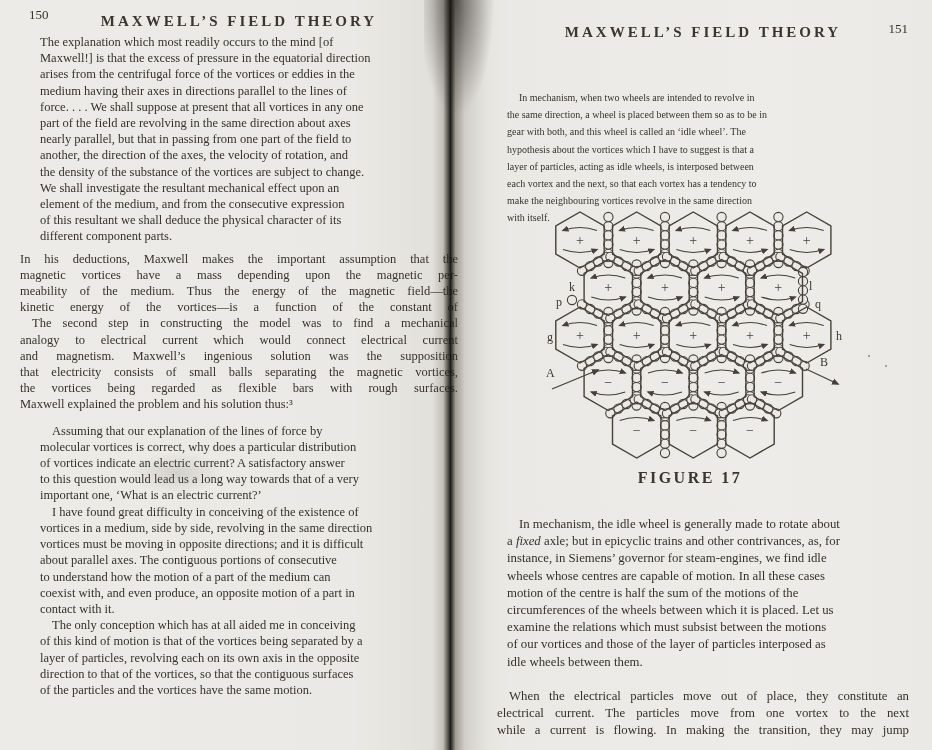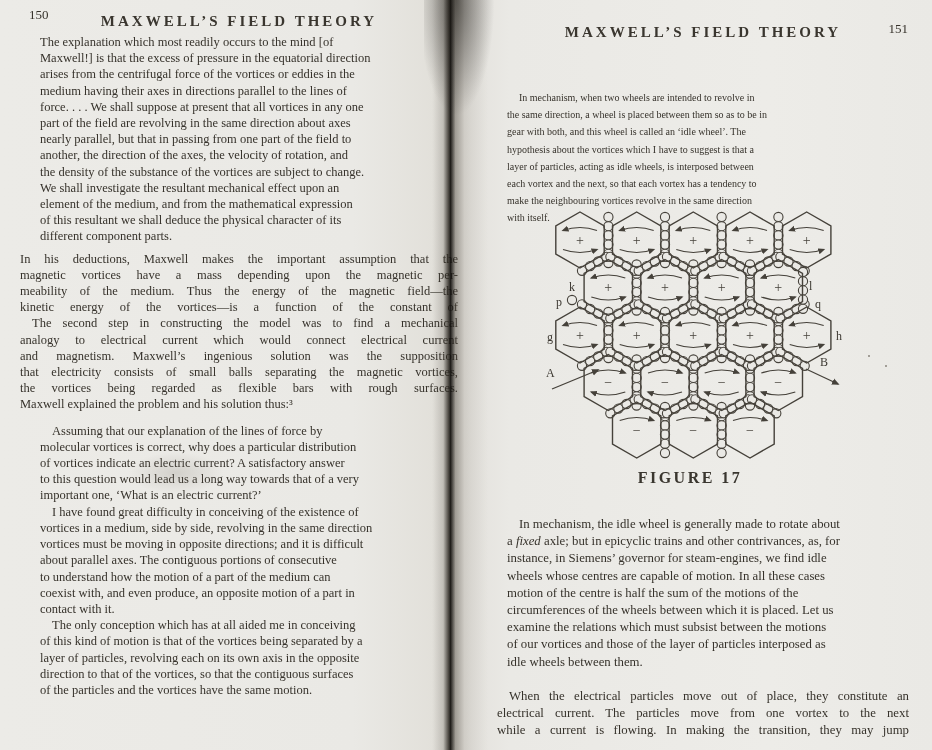--- a/index.html
+++ b/index.html
@@ -65,21 +65,21 @@
       <div class="line">The explanation which most readily occurs to the mind [of</div>
       <div class="line">Maxwell!] is that the excess of pressure in the equatorial direction</div>
       <div class="line">arises from the centrifugal force of the vortices or eddies in the</div>
       <div class="line">medium having their axes in directions parallel to the lines of</div>
       <div class="line">force. . . . We shall suppose at present that all vortices in any one</div>
       <div class="line">part of the field are revolving in the same direction about axes</div>
       <div class="line">nearly parallel, but that in passing from one part of the field to</div>
       <div class="line">another, the direction of the axes, the velocity of rotation, and</div>
       <div class="line">the density of the substance of the vortices are subject to change.</div>
       <div class="line">We shall investigate the resultant mechanical effect upon an</div>
-      <div class="line">element of the medium, and from the mathematical expression</div>
+      <div class="line">element of the medium, and from the consecutive expression</div>
       <div class="line">of this resultant we shall deduce the physical character of its</div>
       <div class="line">different component parts.</div>
     </div>
     <div class="blk para" style="margin-top: 6px;">
       <div class="line j">In his deductions, Maxwell makes the important assumption that the</div>
       <div class="line j">magnetic vortices have a mass depending upon the magnetic per-</div>
       <div class="line j">meability of the medium. Thus the energy of the magnetic field—the</div>
       <div class="line j">kinetic energy of the vortices—is a function of the constant of</div>
     </div>
     <div class="blk para" style="margin-top: 0px;">

